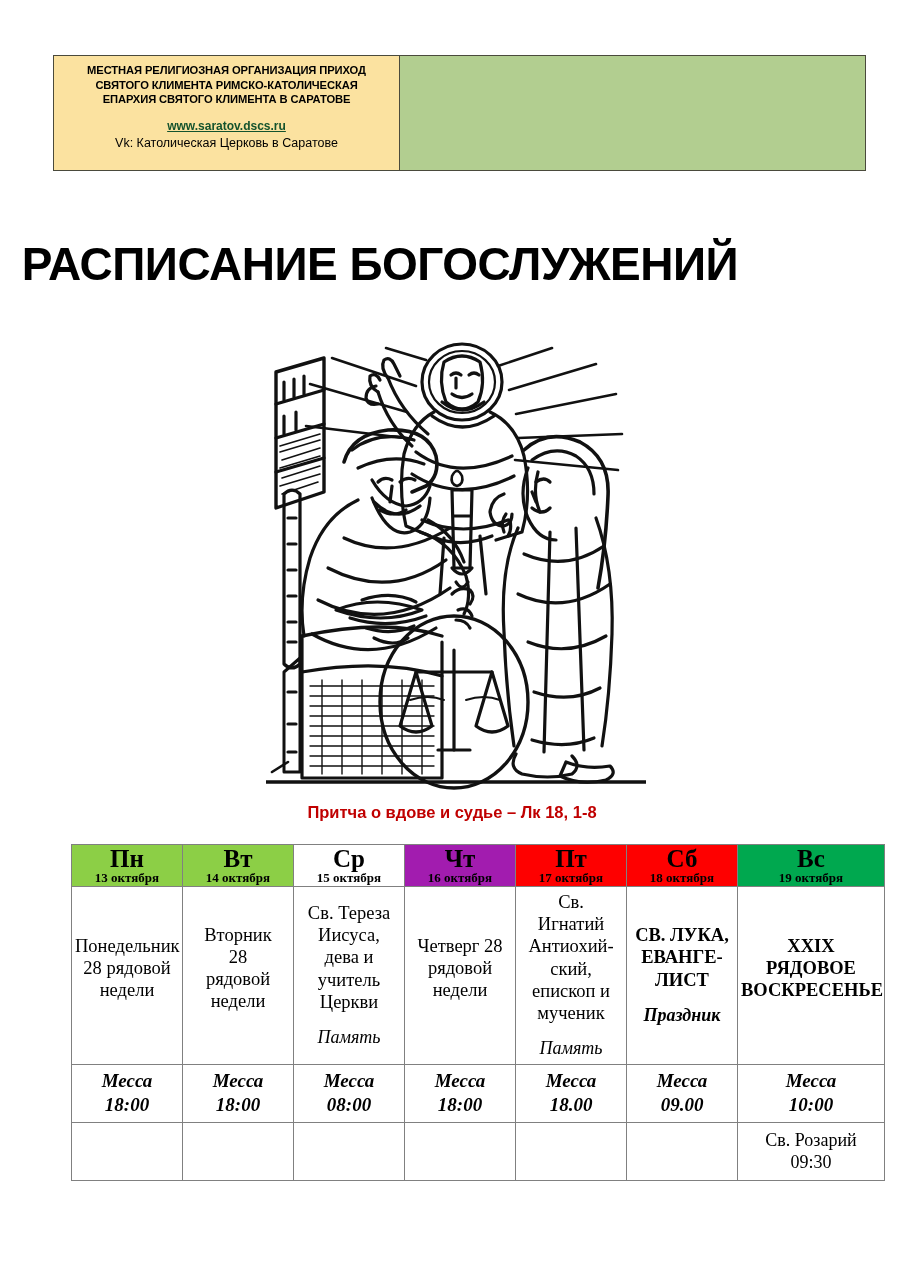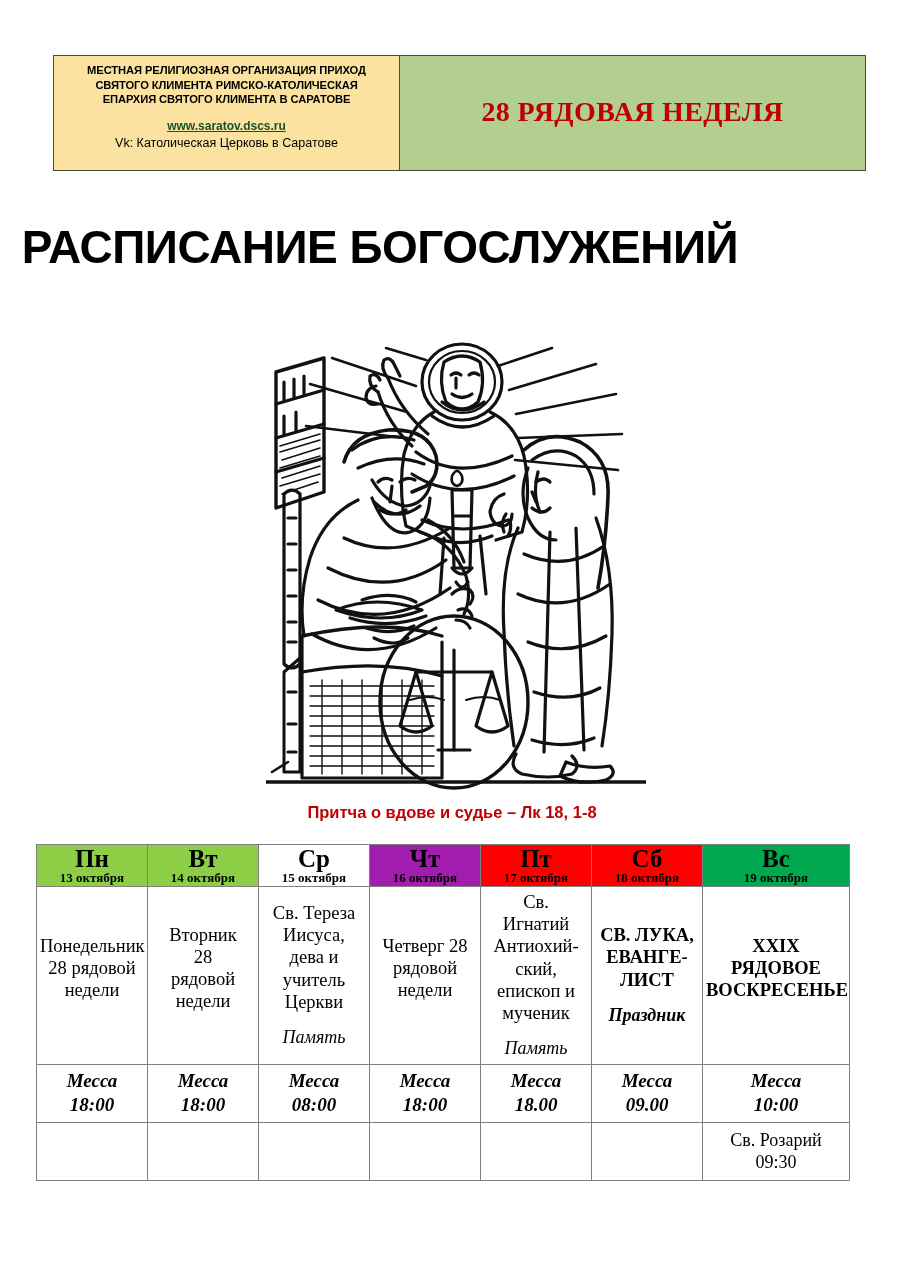--- a/index.html
+++ b/index.html
@@ -89,21 +89,21 @@
     letter-spacing: 0.4px;
     white-space: nowrap;
     line-height: 1.12;
     margin-top: 1px;
   }
 
   
   .page-title {
     position: absolute;
     left: 0;
-    top: 220px;
+    top: 237px;
     width: 760px;
     text-align: center;
     font-family: "Liberation Sans", "DejaVu Sans", sans-serif;
     font-weight: bold;
     font-size: 46px;
     letter-spacing: -0.5px;
   }
 
   
   .illustration {
@@ -123,21 +123,21 @@
     text-align: center;
     font-family: "Liberation Sans", "DejaVu Sans", sans-serif;
     font-weight: bold;
     font-size: 16.5px;
     color: #c00000;
   }
 
   
   .schedule {
     position: absolute;
-    left: 36px;
+    left: 71px;
     top: 844px;
     width: 813px;
     border-collapse: collapse;
     table-layout: fixed;
   }
   .schedule td, .schedule th {
     border: 1px solid #808080;
     box-sizing: border-box;
     padding: 0;
     vertical-align: middle;
@@ -198,21 +198,20 @@
 
   <div class="header-left" style="background: rgb(251, 226, 160);">
     <div class="org-line">МЕСТНАЯ РЕЛИГИОЗНАЯ ОРГАНИЗАЦИЯ ПРИХОД</div>
     <div class="org-line">СВЯТОГО КЛИМЕНТА РИМСКО-КАТОЛИЧЕСКАЯ</div>
     <div class="org-line">ЕПАРХИЯ СВЯТОГО КЛИМЕНТА В САРАТОВЕ</div>
     <div class="org-url" style="color: #14532d;">www.saratov.dscs.ru</div>
     <div class="org-vk">Vk: Католическая Церковь в Саратове</div>
   </div>
 
   <div class="header-right" style="background: rgb(178, 206, 144);">
-    <div class="week-line" style="color: rgb(192, 0, 0);">28 РЯДОВАЯ НЕДЕЛЯ</div>
   </div>
 
 </div>
 
 <div class="page-title">РАСПИСАНИЕ БОГОСЛУЖЕНИЙ</div>
 
 <div class="illustration">
   <svg viewBox="0 0 380 452" xmlns="http://www.w3.org/2000/svg" fill="none" stroke="#111111" stroke-width="3.2" stroke-linecap="round" stroke-linejoin="round">
 
     <g stroke-width="2.6">

